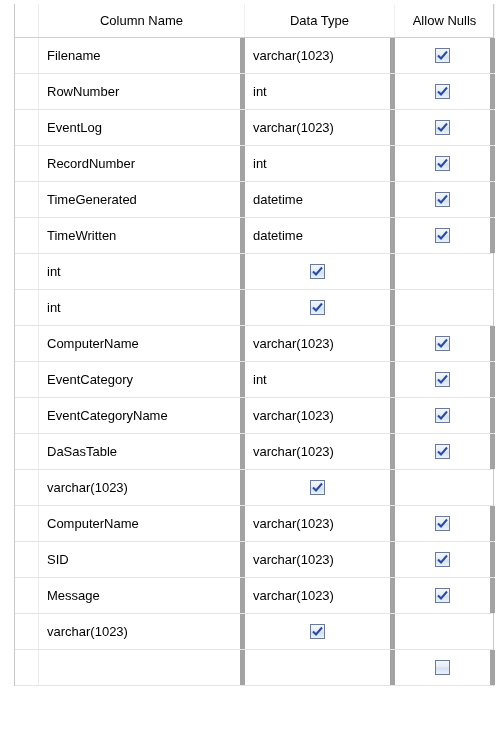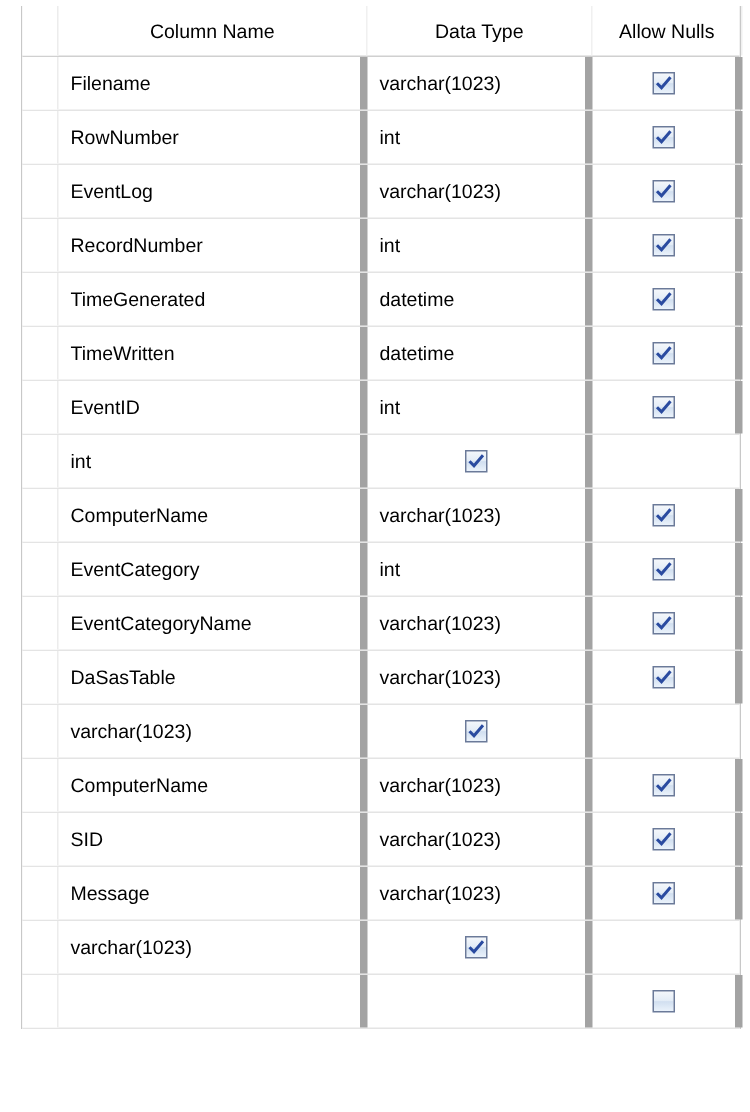--- a/index.html
+++ b/index.html
@@ -179,21 +179,20 @@
               <span class="tick">
                 <svg viewBox="0 0 11 11" width="11" height="11">
                   <path d="M1 5.5 L4 8.5 L10 1.5" fill="none" stroke="#2a4ba0" stroke-width="2"></path>
                 </svg>
               </span>
             </span>
           </div>
         </div>
         <div class="data-row">
           <div class="gutter"></div>
-          <div class="cell col-name">EventID</div>
           <div class="cell col-type">int</div>
           <div class="cell col-null">
             <span class="chk checked" role="checkbox" aria-checked="true">
               <span class="tick">
                 <svg viewBox="0 0 11 11" width="11" height="11">
                   <path d="M1 5.5 L4 8.5 L10 1.5" fill="none" stroke="#2a4ba0" stroke-width="2"></path>
                 </svg>
               </span>
             </span>
           </div>

